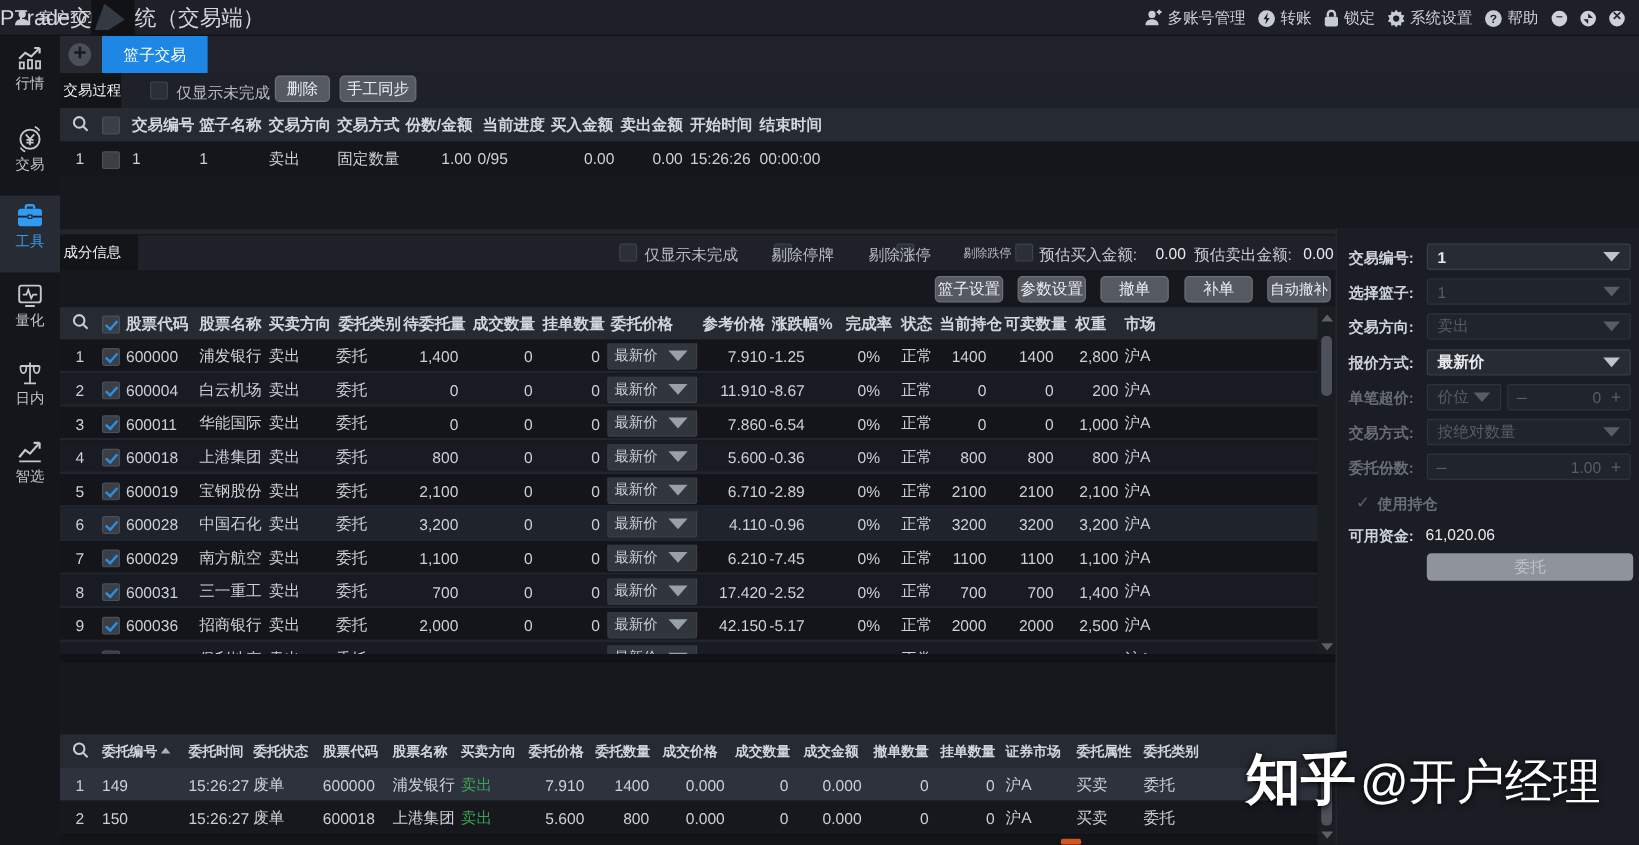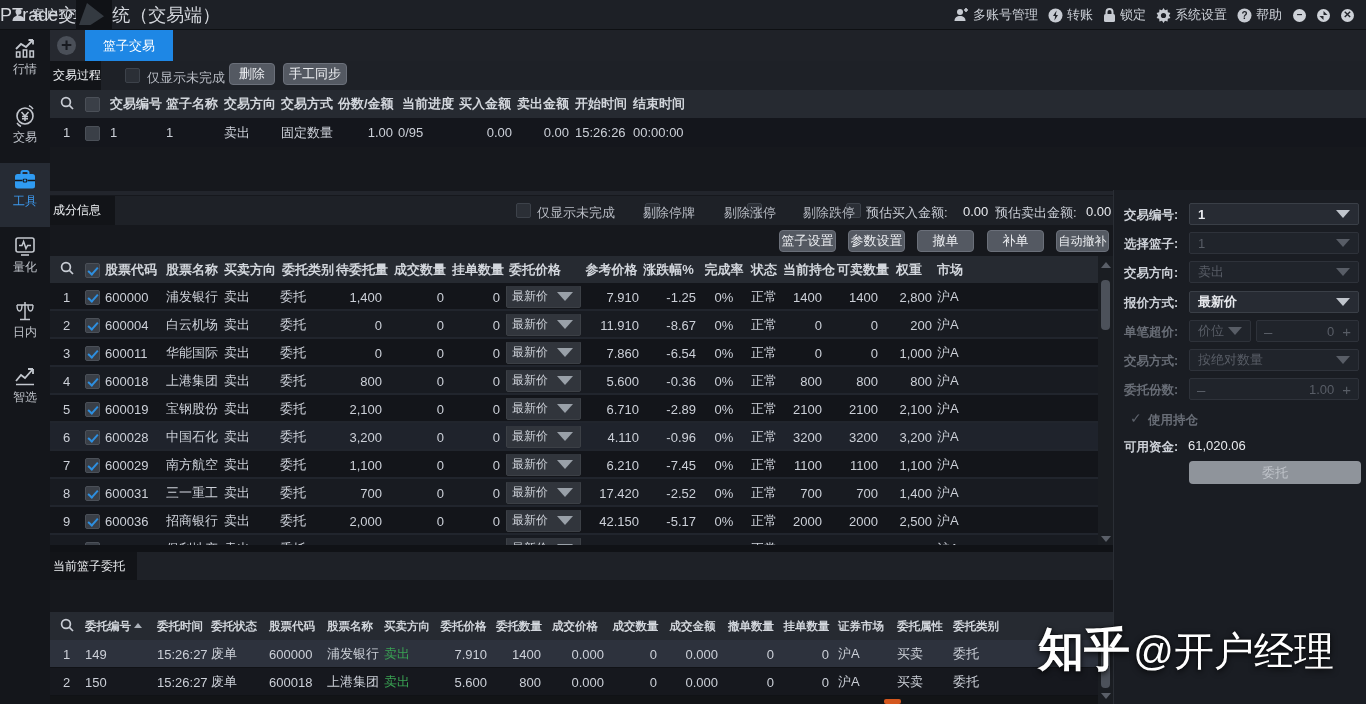--- a/index.html
+++ b/index.html
@@ -58,21 +58,21 @@
 .b2{width:22px;}
 .b3{width:61px;padding-left:0;}
 .b4{width:58px;padding-left:0;}
 .b5{width:56px;padding-left:0;}
 .b6{width:56px;padding-left:0;}
 .b7{width:58px;text-align:right;padding-right:12px;}
 .b8{width:56px;text-align:right;padding-right:6px;}
 .b9{width:56px;text-align:right;padding-right:6px;}
 .b10{width:78px;}
 .b11{width:57px;text-align:right;padding-right:2px;}
-.b12{width:62px;text-align:right;padding-right:7px;}
+.b12{width:62px;text-align:left;padding-right:7px;}
 .b13{width:42px;text-align:center;}
 .b14{width:38px;text-align:center;}
 .b15{width:44px;text-align:right;padding-right:5px;}
 .b16{width:60px;text-align:right;padding-right:9px;}
 .b17{width:50px;text-align:right;padding-right:5px;}
 .b18{width:44px;padding-left:0;}
 
 .d1{width:33px;text-align:center;}
 .d2{width:73px;padding-left:2px;}
 .d3{width:55px;padding-left:1px;}
@@ -285,21 +285,21 @@
   <div class="abs" style="left:50px;top:191px;width:1316px;height:4px;background:#22252c;"></div>
   <div class="abs secbar" id="sec2bar" style="left:50px;top:196px;width:1063px;height:29px;">
     <div class="sectab" style="left:0;top:0;width:65px;height:29px;">成分信息</div>
     <div class="abs cb" style="left:464px;top:7px;"></div>
     <div class="abs" style="left:487px;top:8px;color:#b9bdc5;font-size:13px;">仅显示未完成</div>
     <div class="abs cb" style="left:573px;top:7px;"></div>
     <div class="abs" style="left:593px;top:8px;color:#b9bdc5;font-size:13px;">剔除停牌</div>
     <div class="abs cb" style="left:654px;top:7px;"></div>
     <div class="abs" style="left:674px;top:8px;color:#b9bdc5;font-size:13px;">剔除涨停</div>
     <div class="abs cb" style="left:733px;top:7px;"></div>
-    <div class="abs" style="left:753px;top:8px;color:#b9bdc5;font-size:13px;">剔除跌停</div>
+    <div class="abs" style="left:753px;top:8px;color:#b9bdc5;font-size:10px;">剔除跌停</div>
     <div class="abs" style="left:816px;top:8px;color:#c9cdd5;font-size:13px;">预估买入金额:</div>
     <div class="abs" style="left:913px;top:8px;color:#e8eaee;font-size:13px;">0.00</div>
     <div class="abs" style="left:945px;top:8px;color:#c9cdd5;font-size:13px;">预估卖出金额:</div>
     <div class="abs" style="left:1036px;top:8px;color:#e8eaee;font-size:13px;">0.00</div>
   </div>
   <div class="abs" style="left:50px;top:225px;width:1063px;height:31px;background:#16181d;">
     <div class="abs gbtn" style="left:729px;top:5px;width:57px;padding:0;">篮子设置</div>
     <div class="abs gbtn" style="left:798px;top:5px;width:57px;padding:0;">参数设置</div>
     <div class="abs gbtn" style="left:867px;top:5px;width:57px;padding:0;">撤单</div>
     <div class="abs gbtn" style="left:937px;top:5px;width:57px;padding:0;">补单</div>
@@ -552,23 +552,20 @@
 </div>
     </div>
 
   <div class="abs sbtrack" style="left:1098px;top:256px;width:15px;height:289px;">
     <div class="sbarrow up" style="top:6px;"></div>
     <div class="sbthumb" style="top:24px;height:50px;"></div>
     <div class="sbarrow dn" style="top:280px;"></div>
   </div>
 
   <div class="abs" style="left:50px;top:545px;width:1063px;height:7px;background:#101216;"></div>
-  <div class="abs secbar" style="left:50px;top:552px;width:1063px;height:28px;">
-    <div class="sectab" style="left:0;top:0;width:87px;height:28px;">当前篮子委托</div>
-  </div>
   <div class="abs thead" style="left:50px;top:612px;width:1063px;height:28px;font-size:11.5px;">
     <div class="cell d1"><svg width="14" height="14" viewBox="0 0 14 14">
           <circle cx="6" cy="6" r="4.4" fill="none" stroke="#c9cdd5" stroke-width="1.7"></circle>
           <path d="M9.4 9.4 L13 13" stroke="#c9cdd5" stroke-width="1.7"></path>
         </svg></div>
     <div class="cell d2">委托编号 <span style="display:inline-block;width:0;height:0;border-left:4px solid transparent;border-right:4px solid transparent;border-bottom:5px solid #aab0b8;vertical-align:2px;"></span></div>
     <div class="cell d3">委托时间</div>
       <div class="cell d4">委托状态</div>
       <div class="cell d5">股票代码</div>
     <div class="cell d6">股票名称</div>

